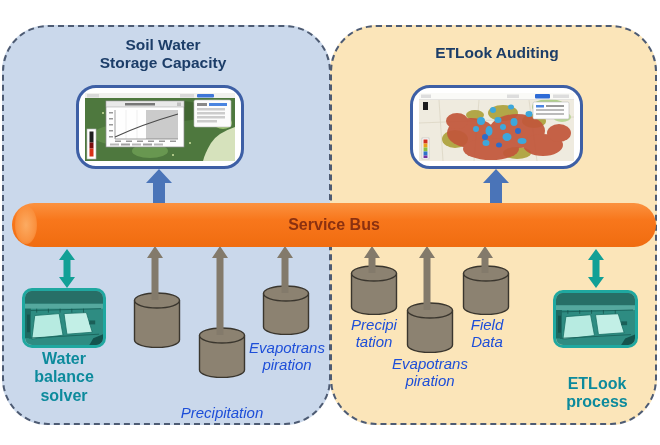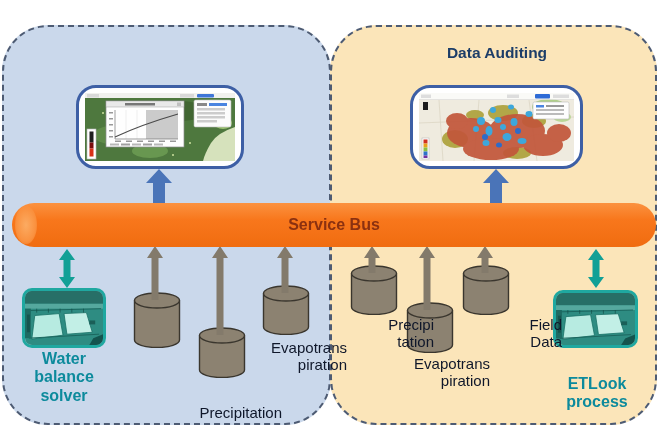--- a/index.html
+++ b/index.html
@@ -22,38 +22,40 @@
        z-index:6;display:flex;align-items:center;justify-content:center;}
   .bus::before{content:"";position:absolute;left:3px;top:3px;width:22px;height:38px;border-radius:50%;
        background:radial-gradient(ellipse at center,#FCAB62 0%,#FA9240 60%,rgba(250,146,64,0) 100%);}
   .bus-label{font-size:16px;font-weight:bold;color:#8B3110;}
   .arrow{position:absolute;z-index:4;}
   .arrow-blue polygon{fill:#4A74B8;}
   .arrow-gray polygon{fill:#837A6B;}
   .arrow-teal polygon{fill:#12A096;}
   .cyl{position:absolute;z-index:3;}
   .cyl path,.cyl ellipse{fill:#8C8271;stroke:#3A362E;stroke-width:1.4;}
-  .ds-label{position:absolute;text-align:right;font-size:15px;line-height:1.13;color:#0f172a;
-            white-space:pre-line;z-index:5;}
+  .ds-label{position:absolute;text-align:center;font-size:15px;line-height:1.13;color:#1d4ed8;
+            white-space:pre-line;z-index:5;font-style:italic;}
   .photo{position:absolute;border:3px solid #1FA8A0;border-radius:10px;box-sizing:border-box;overflow:hidden;z-index:3;}
   .photo svg{position:absolute;left:0;top:0;width:100%;height:100%;}
   .p-left{left:22px;top:288px;width:84px;height:60px;}
   .p-right{left:553px;top:290px;width:85px;height:58px;}
   .proc-label{position:absolute;text-align:center;font-size:16px;line-height:1.15;color:#0C8A9C;
               white-space:pre-line;z-index:5;font-weight:bold;}
 </style>
 </head>
 <body>
 
 <div class="canvas">
 
   <div class="panel left"></div>
   <div class="panel right"></div>
 
-  <div class="title t-right">Data Auditing</div>
+  <div class="title t-left">Soil Water
+Storage Capacity</div>
+  <div class="title t-right">ETLook Auditing</div>
 
   <div class="frame f-left">
     <svg viewBox="0 0 150 68" preserveAspectRatio="none">
       <rect x="0" y="0" width="150" height="68" fill="#F1F1EE"></rect>
       <rect x="0" y="5" width="150" height="63" fill="#4E783E"></rect>
       <ellipse cx="95" cy="18" rx="26" ry="10" fill="#416632"></ellipse>
       <ellipse cx="25" cy="42" rx="16" ry="9" fill="#5F8B49"></ellipse>
       <ellipse cx="65" cy="58" rx="18" ry="7" fill="#689750"></ellipse>
       <ellipse cx="130" cy="12" rx="14" ry="6" fill="#5A8546"></ellipse>
       <path d="M150,34 Q132,40 126,50 Q120,60 118,68 L150,68 Z" fill="#D6E2BC"></path>
@@ -232,21 +234,21 @@
     <ellipse cx="24" cy="8.5" rx="22.5" ry="7.5"></ellipse>
   </svg>
 
   <div class="ds-label" style="left:162px;top:381px;width:120px;margin-top:24px;">Precipitation</div>
   <div class="ds-label" style="left:227px;top:340px;width:120px;">Evapotrans
 piration</div>
   <div class="ds-label" style="left:314px;top:317px;width:120px;">Precipi
 tation</div>
   <div class="ds-label" style="left:370px;top:356px;width:120px;">Evapotrans
 piration</div>
-  <div class="ds-label" style="left:442px;top:317px;width:120px;">Field
+  <div class="ds-label" style="left:427px;top:317px;width:120px;">Field
 Data</div>
 
   <div class="photo p-left">
     <svg viewBox="0 0 80 55" preserveAspectRatio="none">
       <rect x="0" y="0" width="80" height="55" fill="#2E8C82"></rect>
       <rect x="0" y="0" width="80" height="13" fill="#276F67"></rect>
       <rect x="0" y="13" width="80" height="5" fill="#55A89E"></rect>
       <polygon points="10,25 35,23 39,45 7,49" fill="#B7EBE1" stroke="#177065" stroke-width="0.8"></polygon>
       <polygon points="40,23 63,22 69,42 43,44" fill="#C2EFE6" stroke="#177065" stroke-width="0.8"></polygon>
       <path d="M2,20 L78,18 M4,48 L76,44" stroke="#1B665E" stroke-width="1" fill="none"></path>

